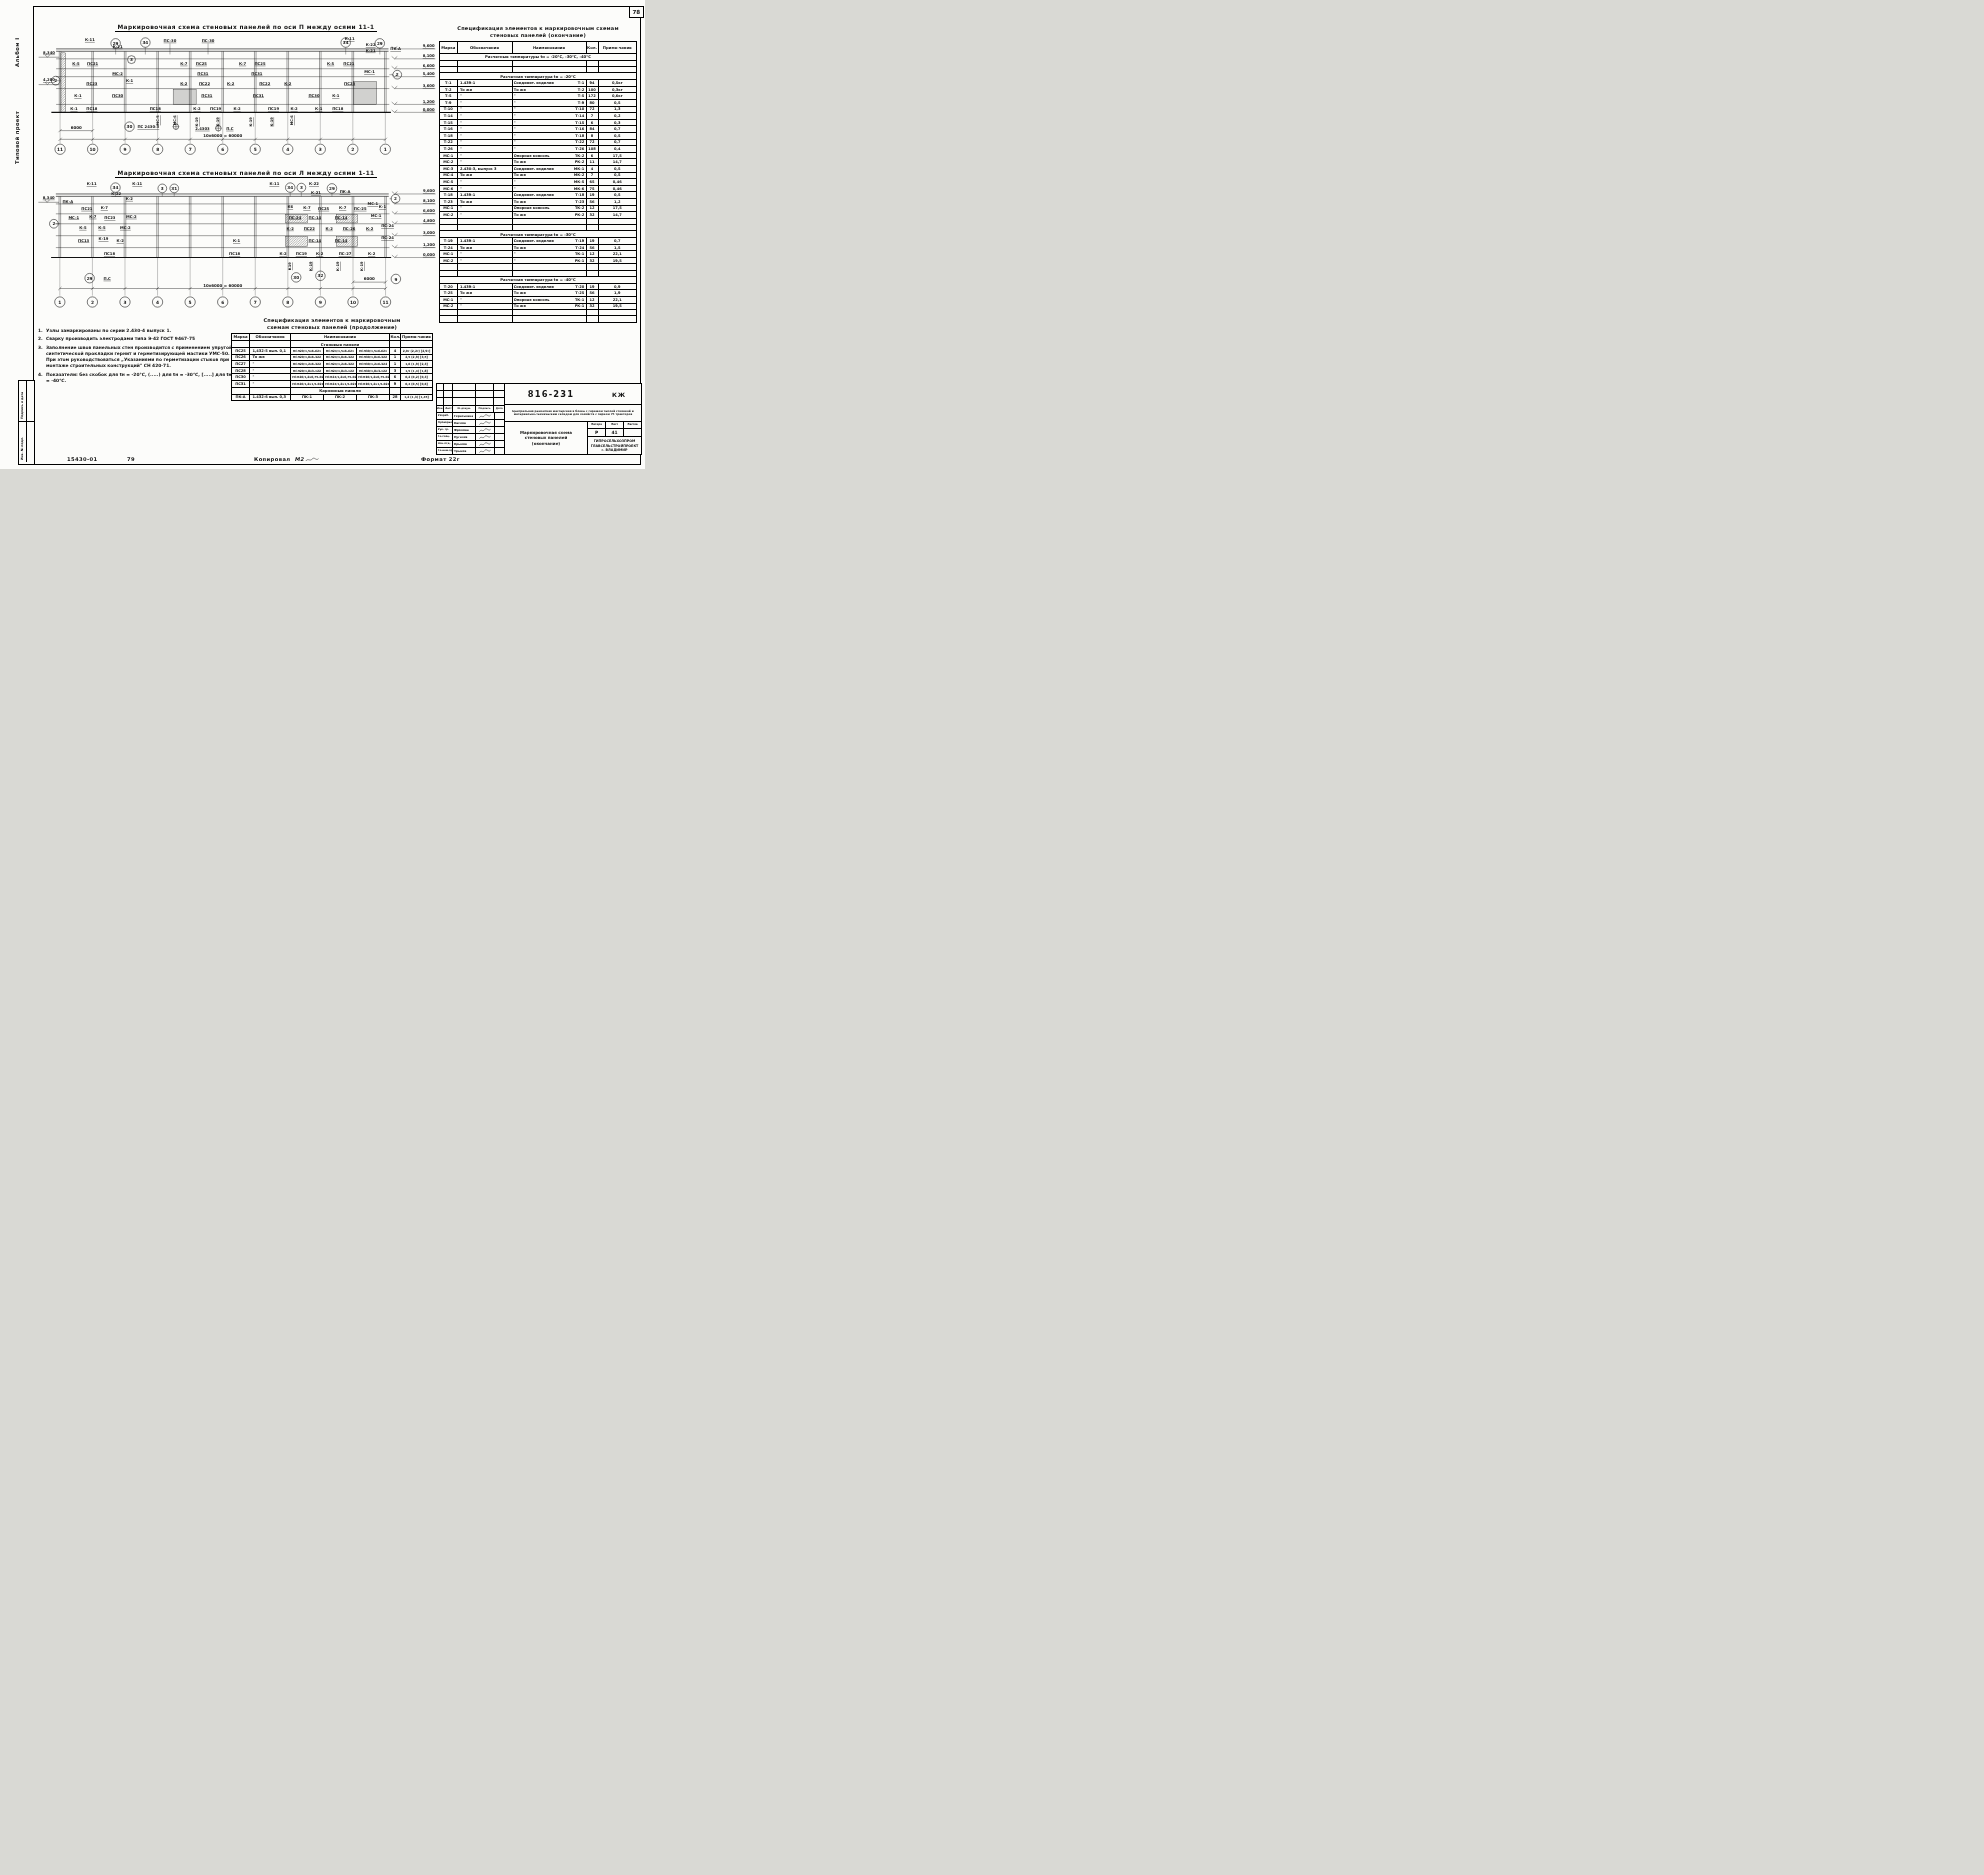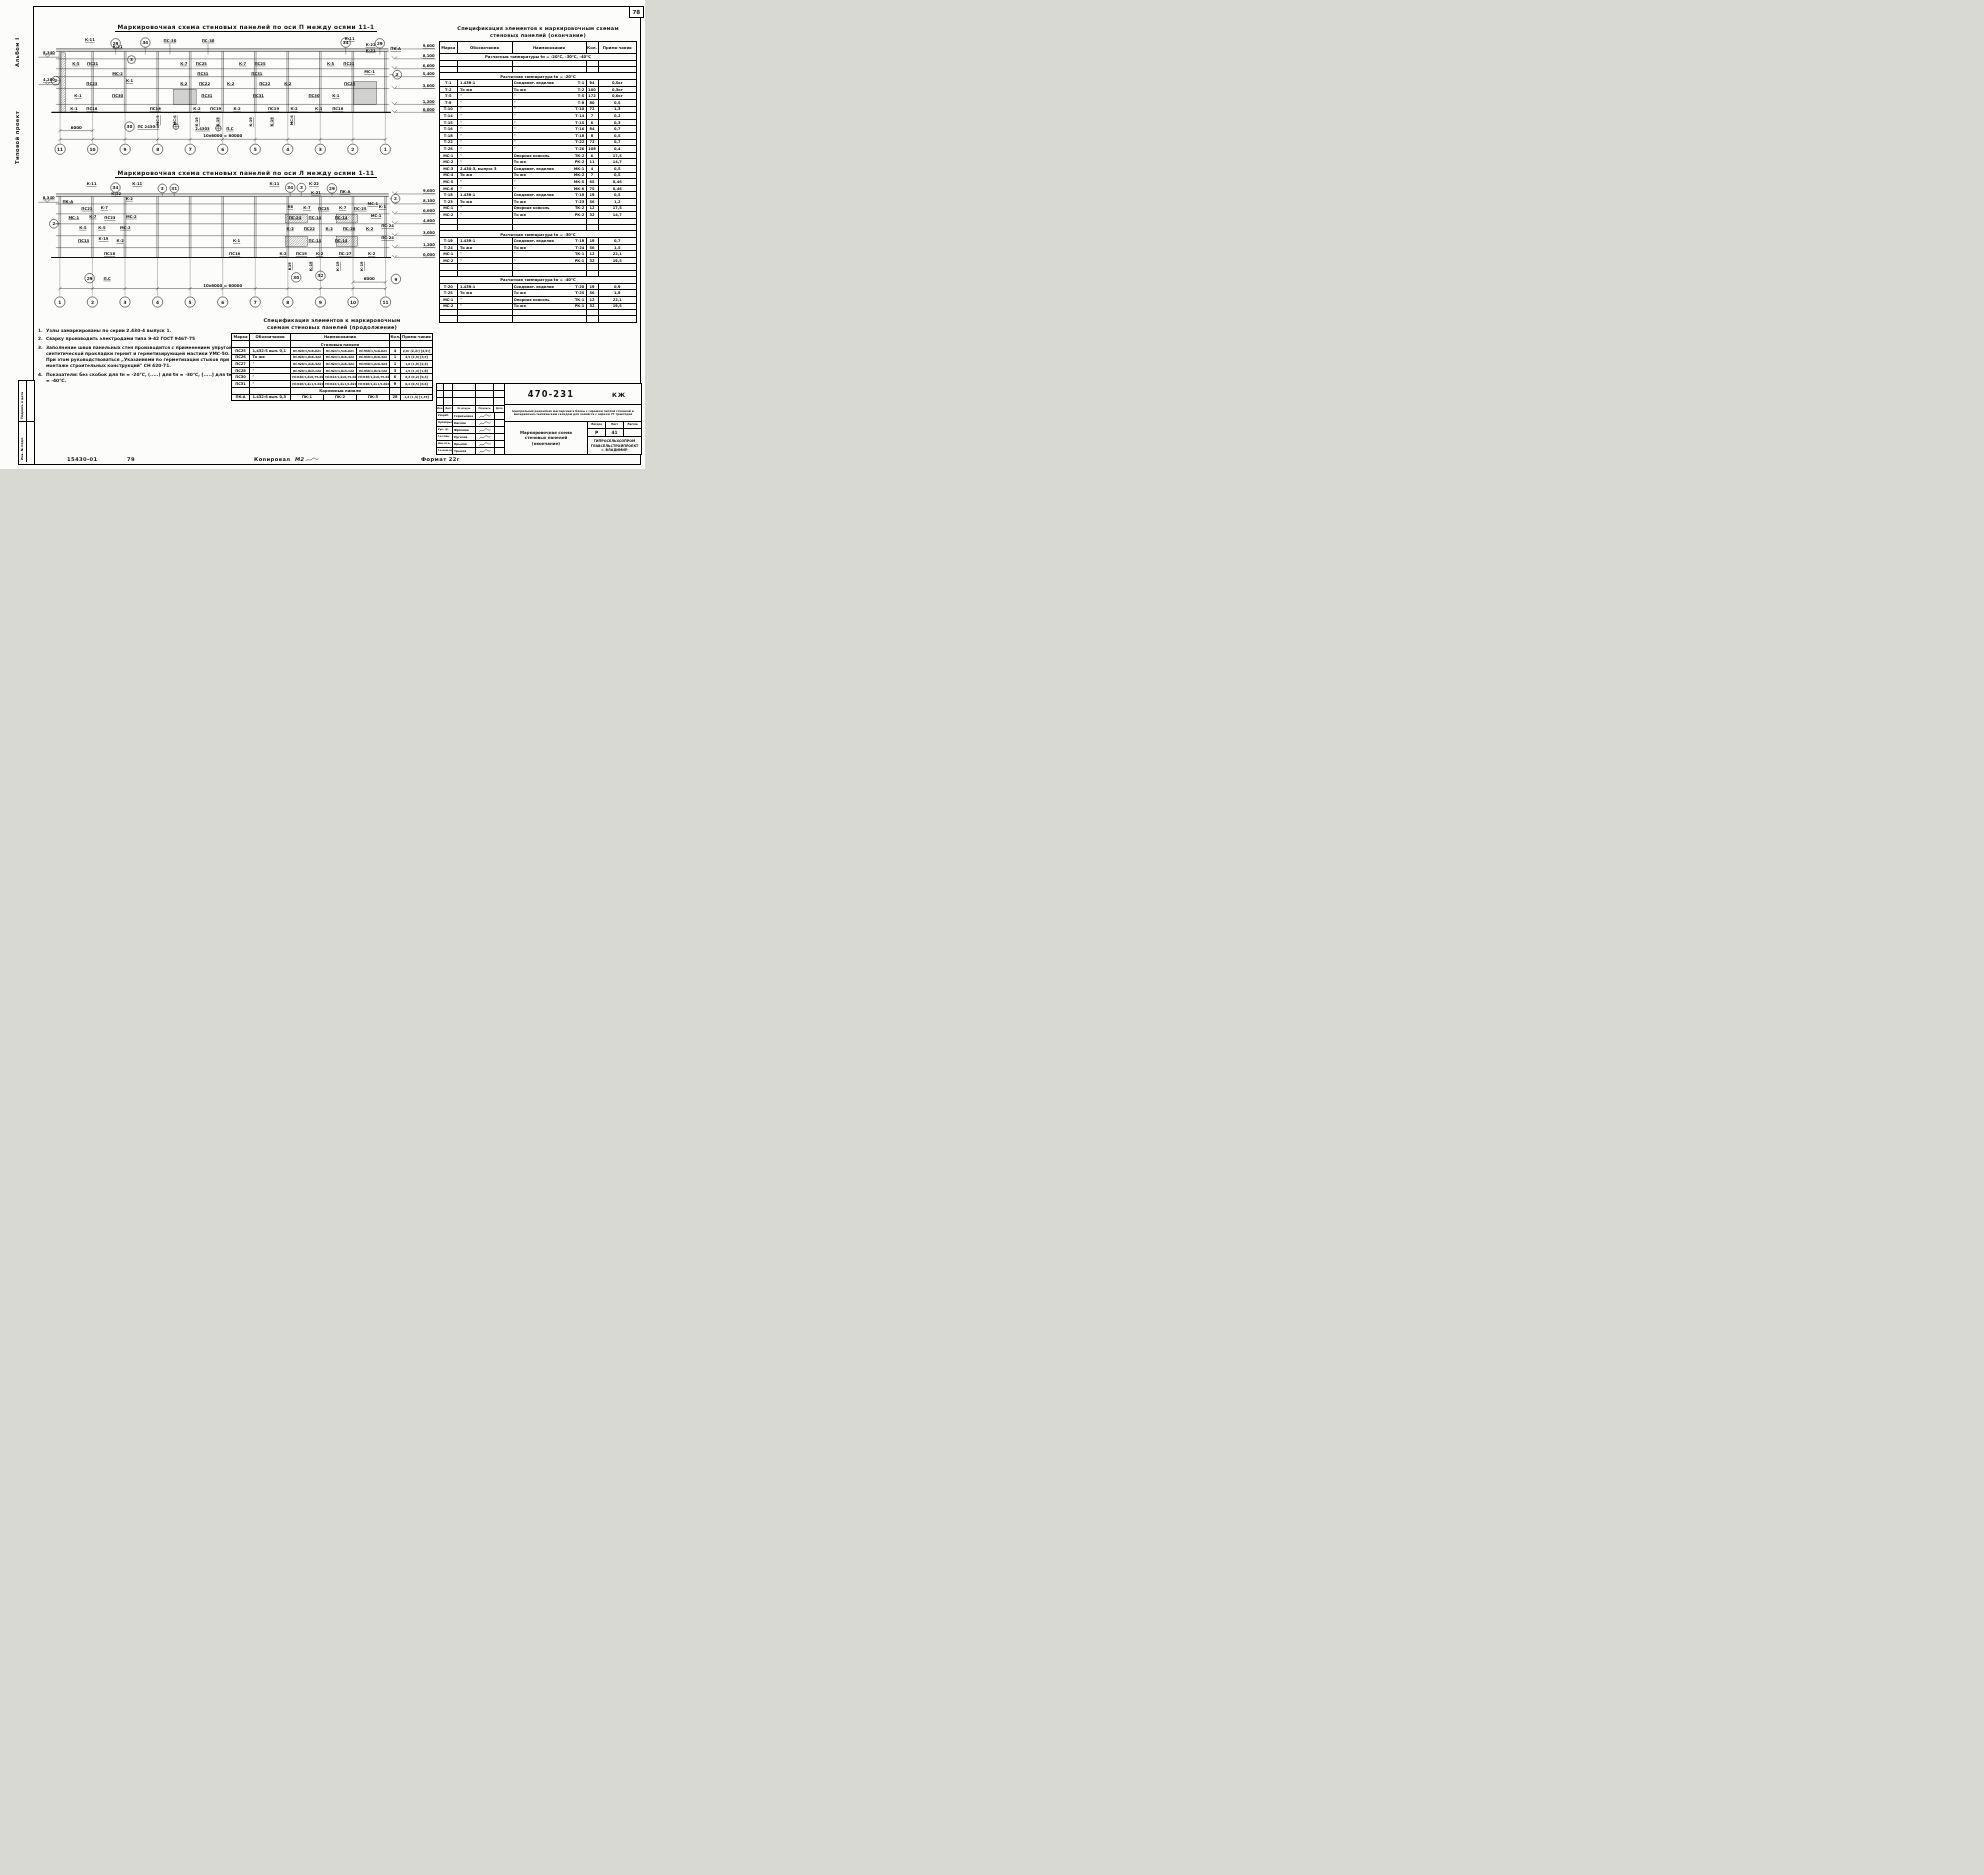--- a/index.html
+++ b/index.html
@@ -930,21 +930,21 @@
               <svg width="12" height="4.8" viewBox="0 0 30 12">
                 <path class="sigpath" d="M1,9 C6,1 9,11 14,4 S24,10 29,3"></path>
               </svg>
             </div>
           <div class="dt"></div>
         </div>
         </div>
     </div>
     <div class="right">
       <div class="docrow">
-        <div class="docnum">470-231</div>
+        <div class="docnum">816-231</div>
         <div class="doccode">КЖ</div>
       </div>
       <div class="proj">Центральная ремонтная мастерская в блоке с гаражом теплой стоянкой и материально-техническим складом для хозяйств с парком 75 тракторов</div>
       <div class="lower">
         <div class="lleft">
           <div class="ttl">
             <div>Маркировочная схема</div>
             <div>стеновых панелей</div>
             <div>(окончание)</div>
           </div>

